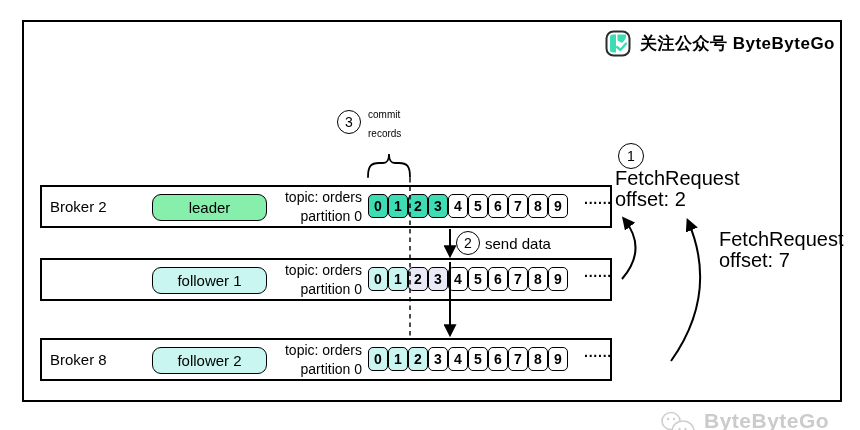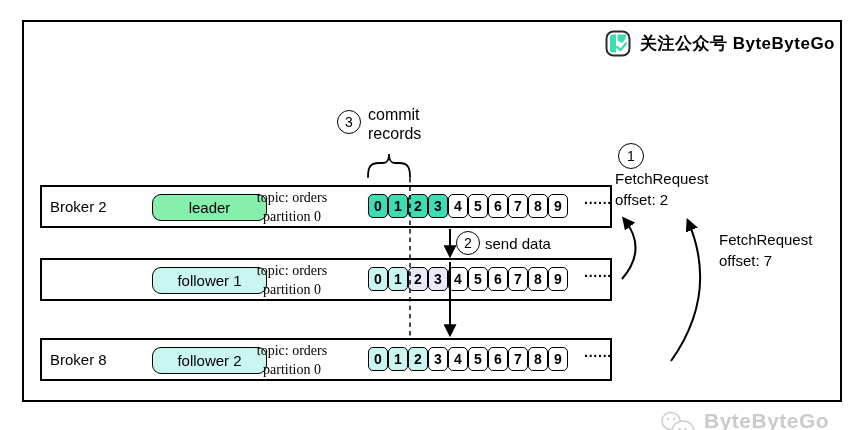--- a/index.html
+++ b/index.html
@@ -9,30 +9,30 @@
          border:2px solid #000;box-sizing:border-box;background:#fff;}
   
   .hdr{position:absolute;top:30px;right:25px;display:flex;align-items:center;gap:9px;z-index:6;margin-left:36px;}
   .hdr-text{font-size:17px;font-weight:bold;letter-spacing:0.5px;}
   
   .broker-row{position:absolute;left:40px;width:572px;height:43px;border:2px solid #000;
               box-sizing:border-box;background:#fff;z-index:2;}
   .broker-name{position:absolute;left:8px;top:0;height:39px;line-height:39px;font-size:15px;}
   .role-pill{position:absolute;left:110px;top:7px;width:113px;height:25px;border:1.5px solid #000;
              border-radius:9px;text-align:center;line-height:25px;font-size:15px;}
-  .topic{position:absolute;left:180px;top:1px;width:140px;text-align:center;font-size:14px;line-height:19px;font-family:Liberation Serif, serif;}
+  .topic{position:absolute;left:180px;top:1px;width:140px;text-align:right;font-size:14px;line-height:19px;}
   .cells{position:absolute;left:326px;top:7px;display:flex;}
   .cell{width:18px;height:22px;border:1.5px solid #000;border-radius:5px;font-size:14px;
         font-weight:bold;text-align:center;line-height:22px;background:#fff;}
   .dots{position:absolute;left:542px;top:8px;font-size:14px;font-weight:bold;letter-spacing:0px;}
   
-  .lbl{position:absolute;font-size:16px;line-height:19px;z-index:6;}
+  .lbl{position:absolute;font-size:10px;line-height:19px;z-index:6;}
   .num-circle{position:absolute;width:22px;height:22px;border:1.5px solid #000;border-radius:50%;
               background:#fff;text-align:center;line-height:22px;font-size:14px;z-index:6;}
-  .fetch{position:absolute;font-size:15px;line-height:21px;z-index:6;}
+  .fetch{position:absolute;font-size:20px;line-height:21px;z-index:6;}
   svg.overlay{position:absolute;left:0;top:0;z-index:5;pointer-events:none;}
   
   .wm{position:absolute;left:658px;top:370px;display:flex;align-items:flex-start;gap:4px;z-index:7;margin-top:39px;}
   .wm-text{font-size:21px;font-weight:bold;color:#cbcbcb;letter-spacing:0.5px;}
 </style>
 </head>
 <body>
 
 <div id="canvas">
   <div id="frame"></div>

